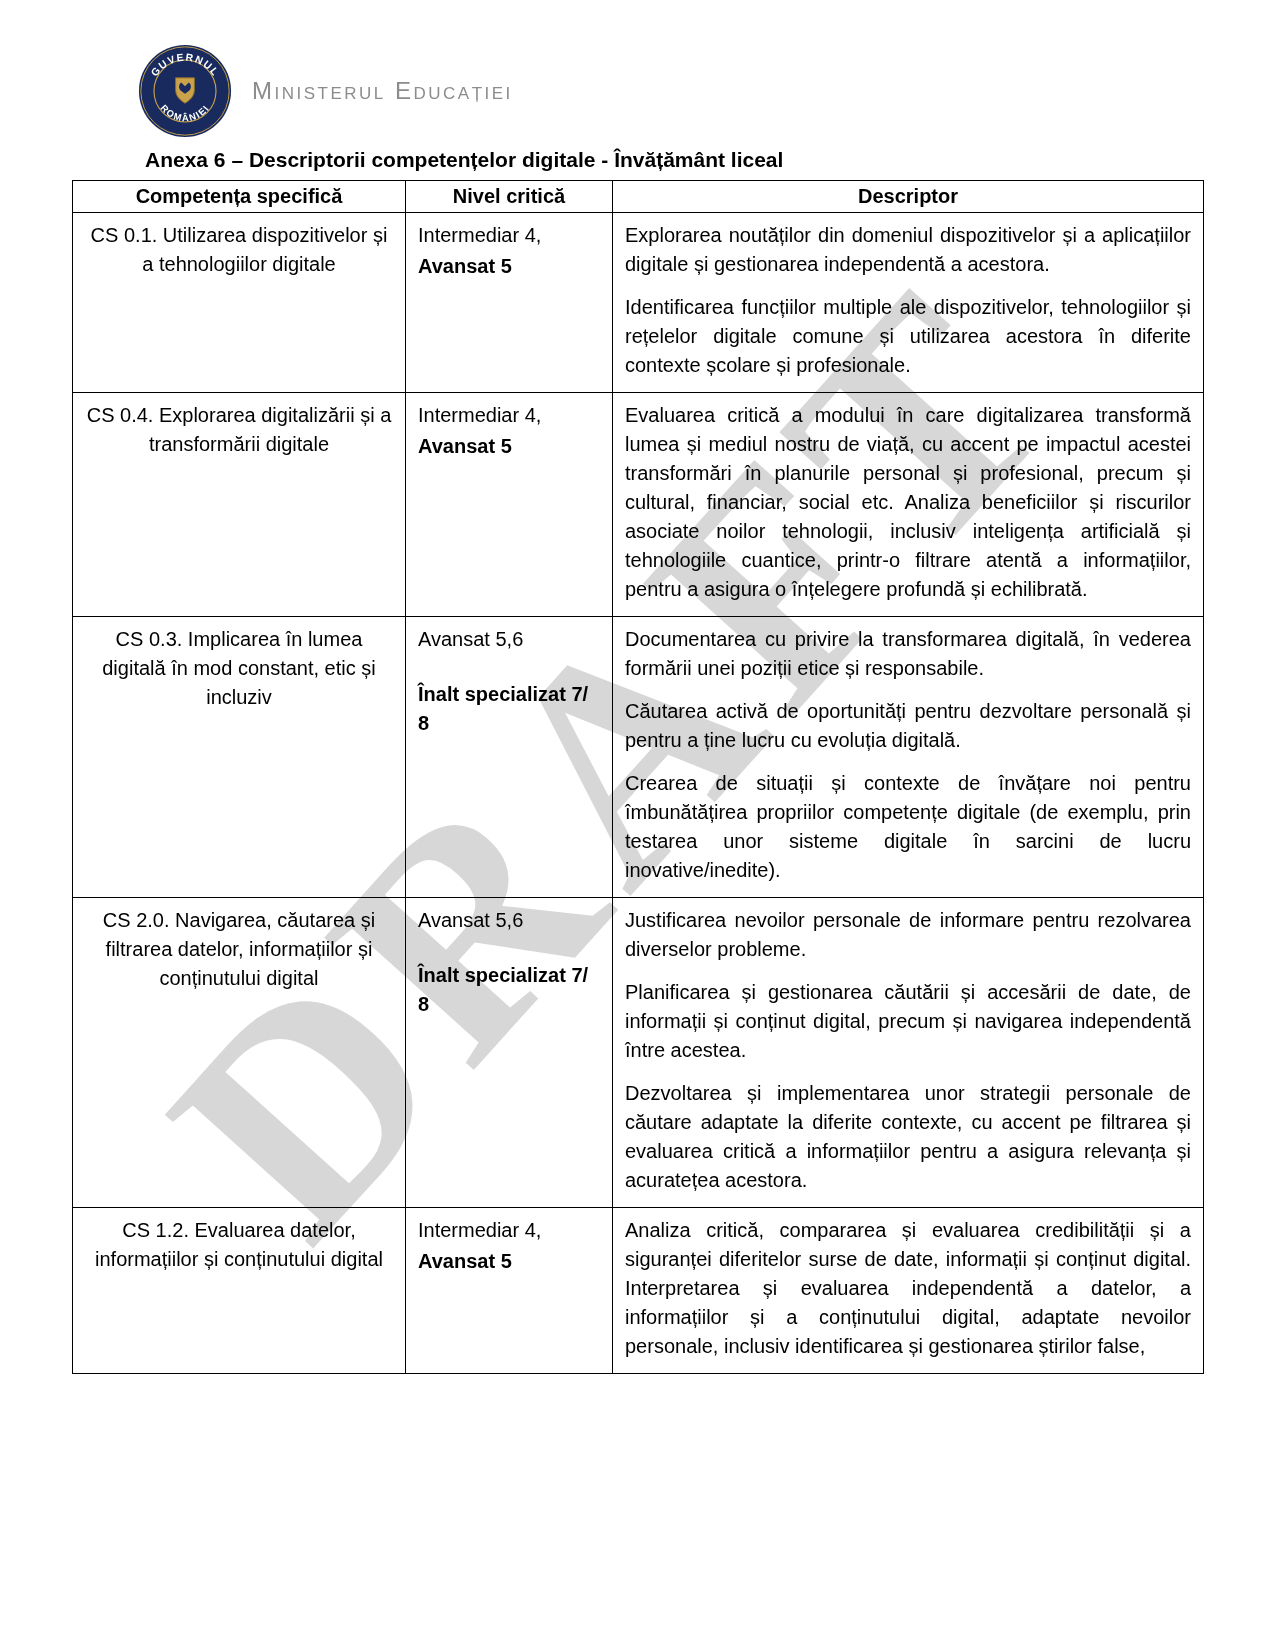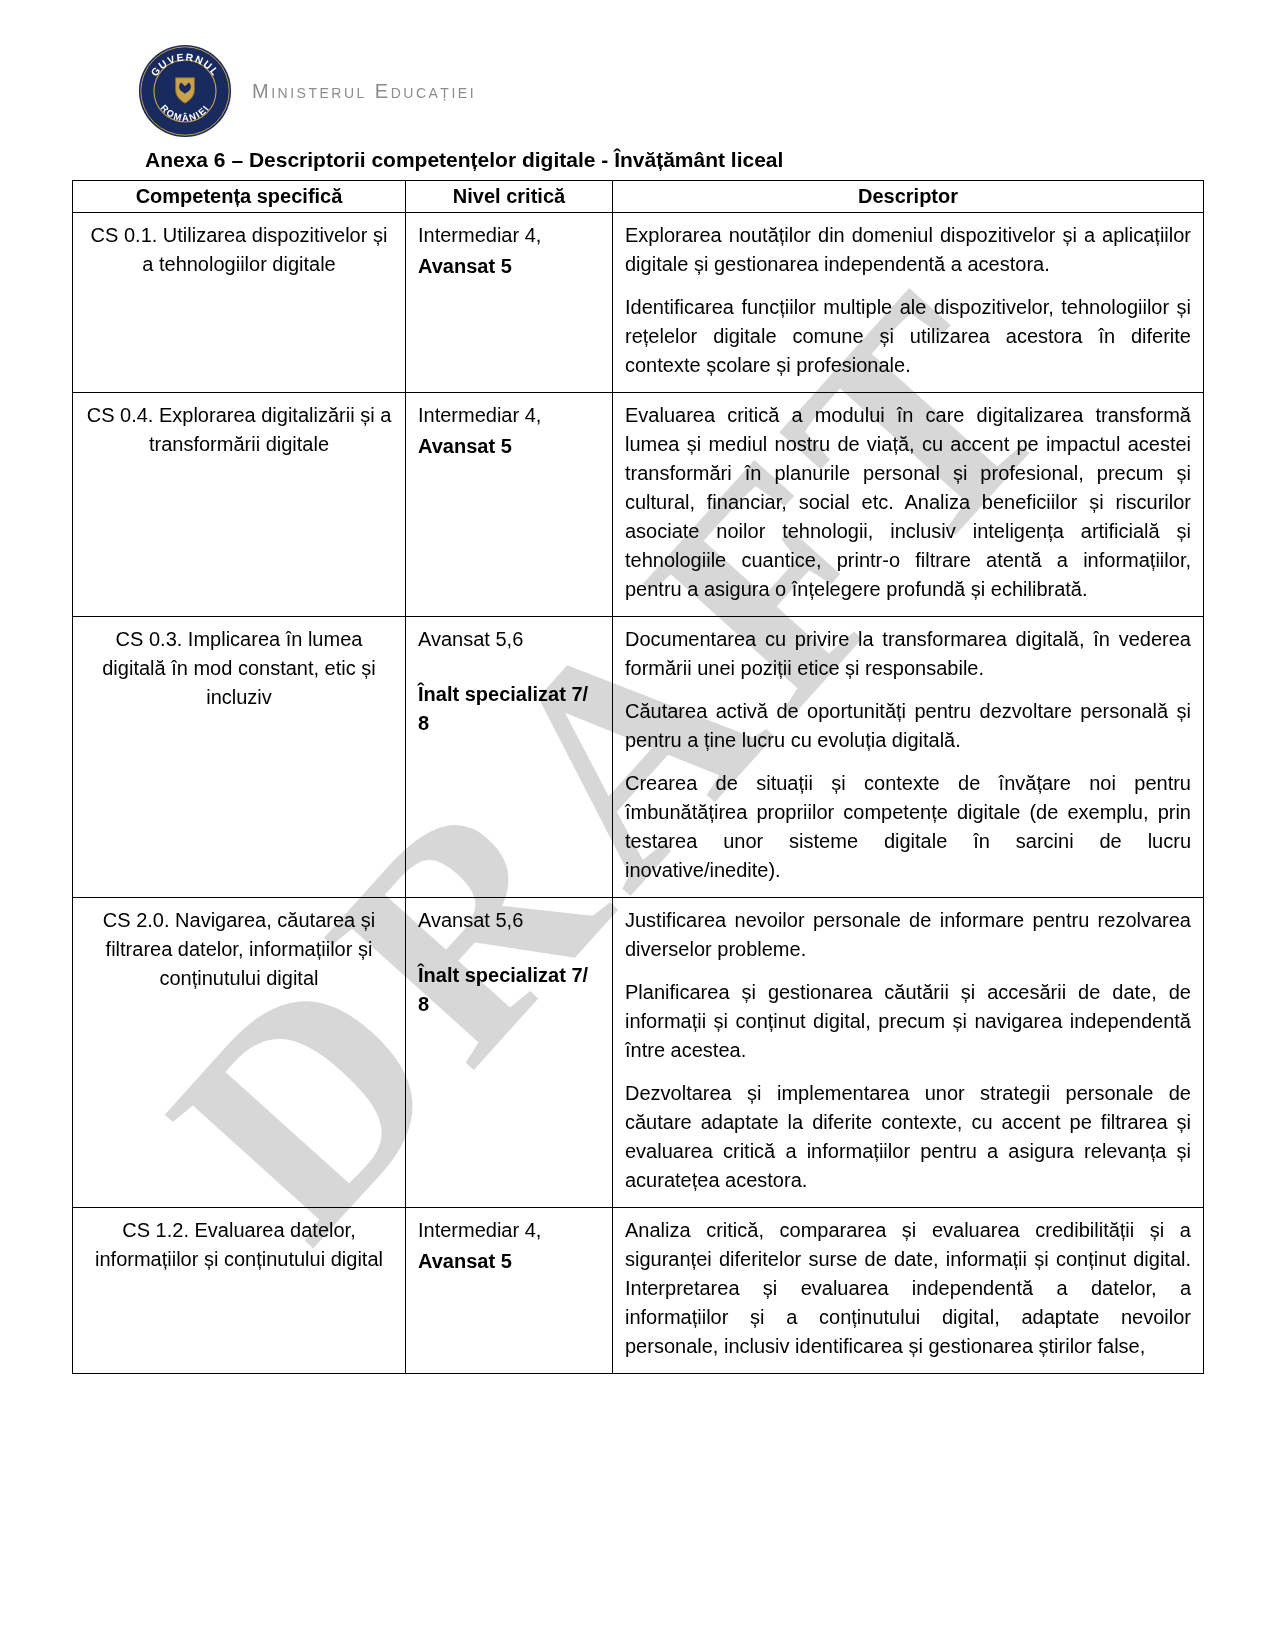--- a/index.html
+++ b/index.html
@@ -35,21 +35,21 @@
 
   .header-band {
     display:flex;
     align-items:center;
     gap:20px;
     padding:44px 0 0 138px;
   }
   .logo-wrap { width:94px; height:94px; flex:0 0 auto; }
   .logo-wrap svg { width:94px; height:94px; display:block; }
   .ministry {
-    font-size:20px;
+    font-size:24px;
     color:#8c8c8c;
     font-variant:small-caps;
     letter-spacing:2.5px;
   }
 
   .doc-title {
     margin:10px 0 8px 145px;
     font-size:21px;
     font-weight:700;
     color:#000;

